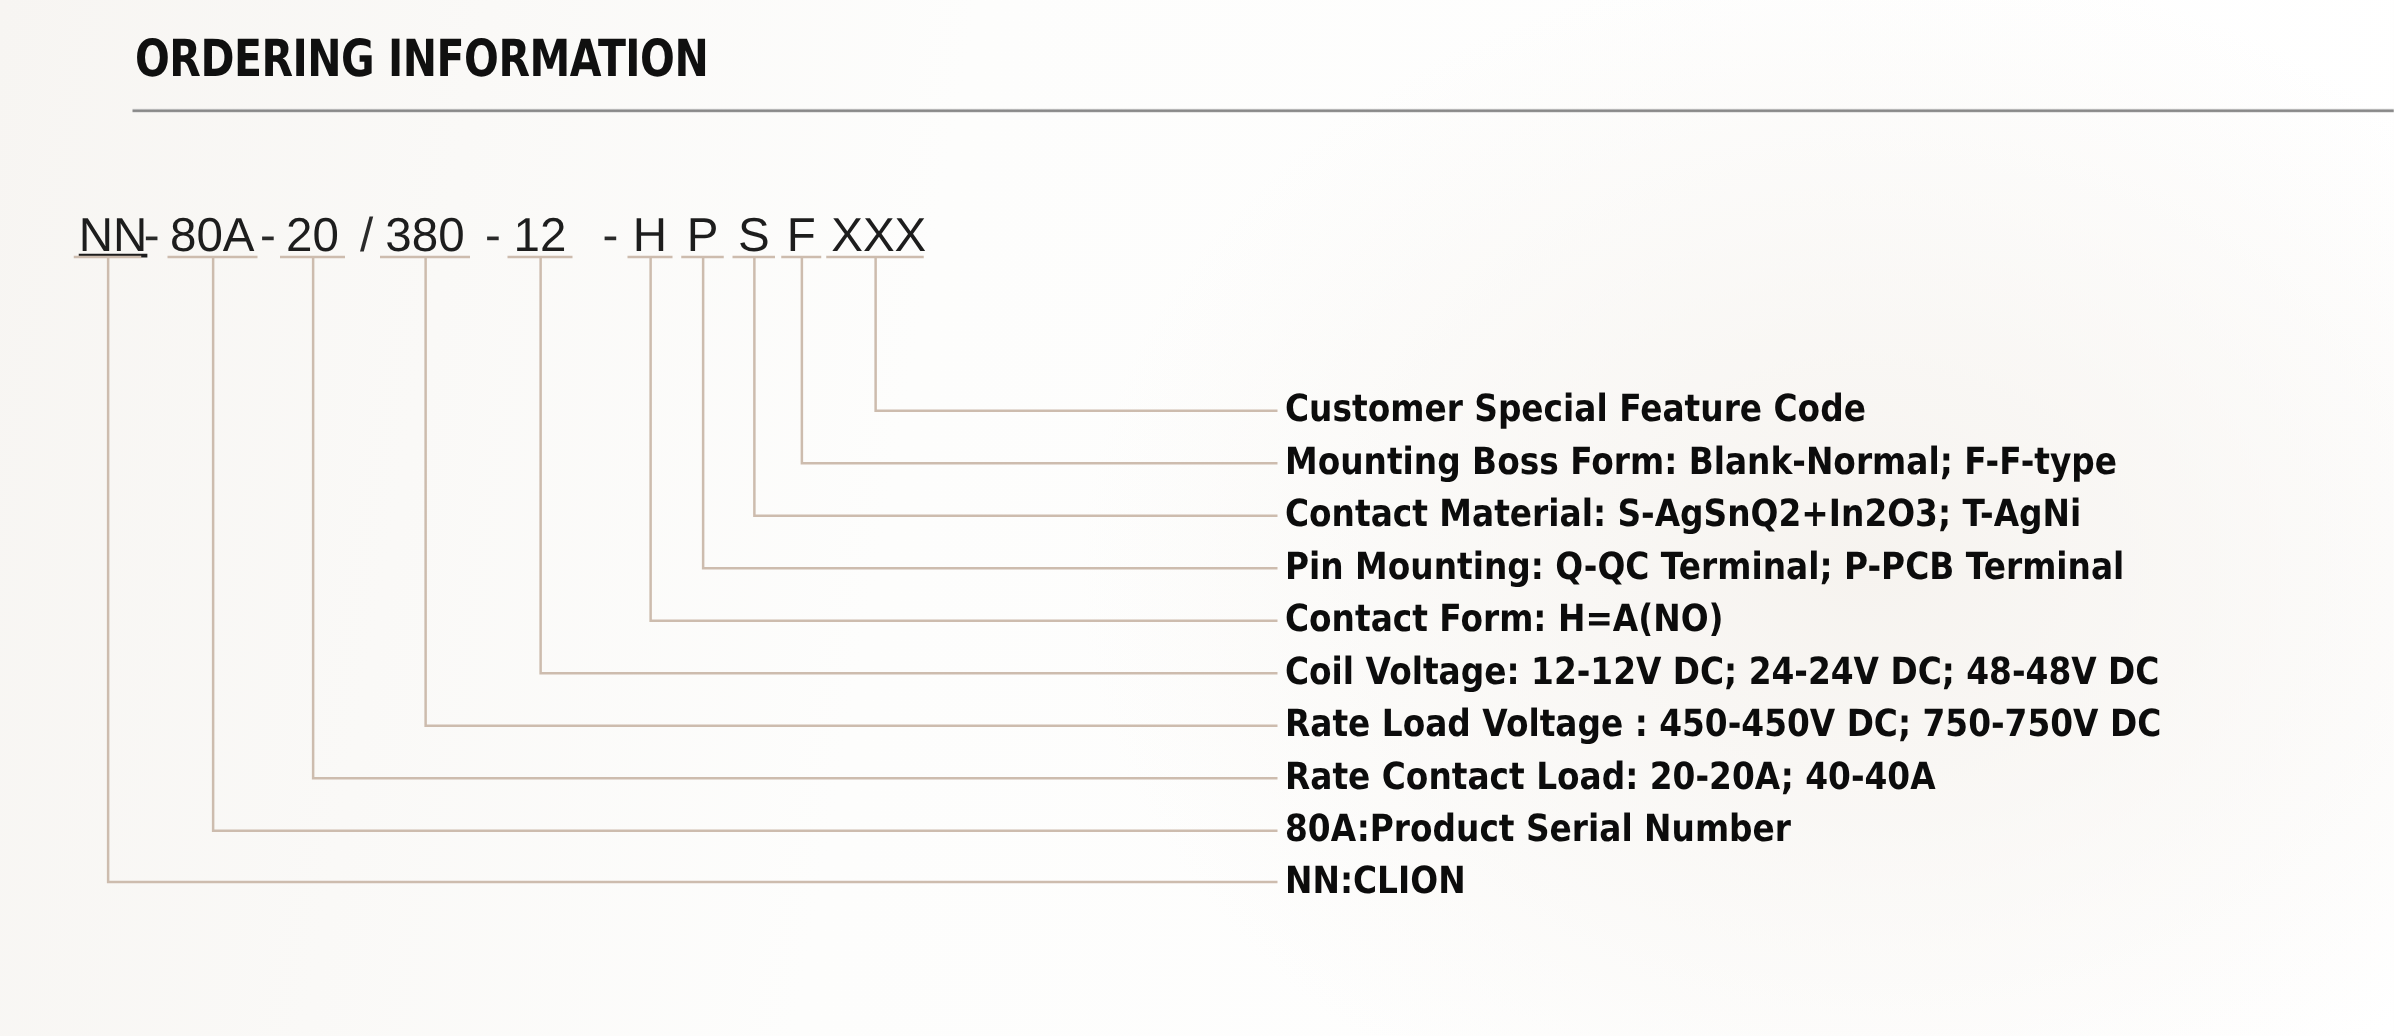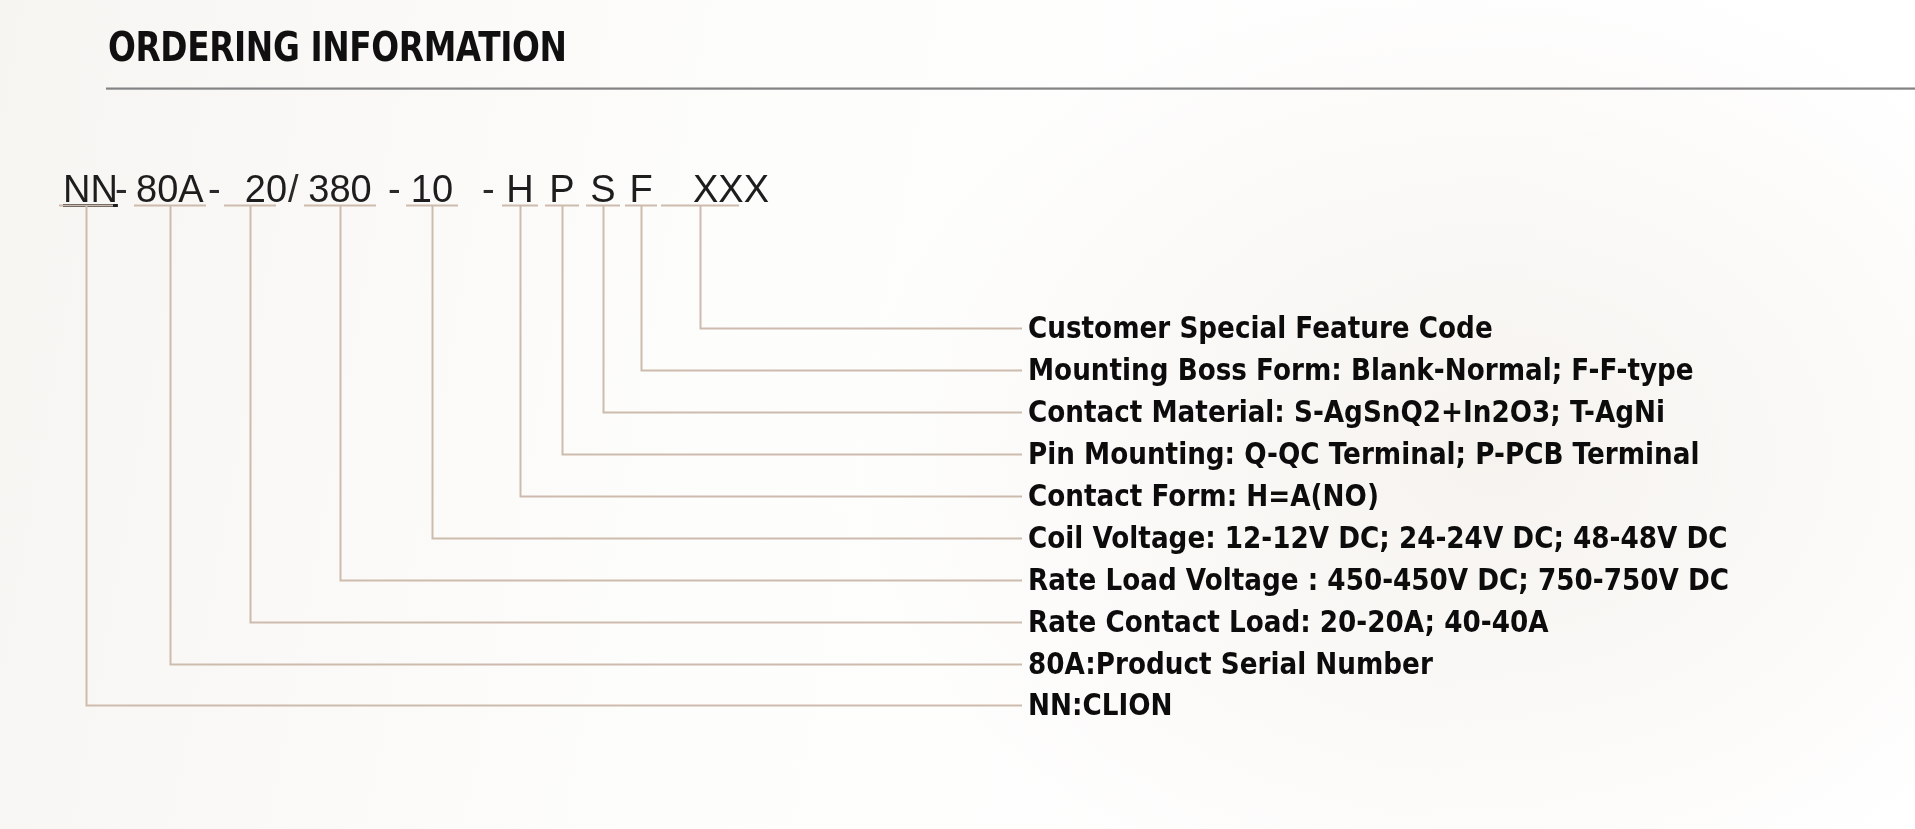--- a/index.html
+++ b/index.html
@@ -116,28 +116,28 @@
 <div id="bg-wash"></div>
 
 <div id="header">
   <div id="page-title">ORDERING INFORMATION</div>
   <div id="title-rule"></div>
 </div>
 
 <div id="code-line">
     <div class="code-seg" style="left: 63px; width: 46px; text-decoration: underline;">NN</div>
     <div class="code-seg" style="left: 136px; width: 64px;">80A</div>
-    <div class="code-seg" style="left: 228px; width: 44px; margin-left: 16px;">20</div>
+    <div class="code-seg" style="left: 228px; width: 44px;">20</div>
     <div class="code-seg" style="left: 308px; width: 64px;">380</div>
-    <div class="code-seg" style="left: 410px; width: 44px;">10</div>
+    <div class="code-seg" style="left: 410px; width: 44px;">12</div>
     <div class="code-seg" style="left: 506px; width: 28px;">H</div>
     <div class="code-seg" style="left: 549px; width: 26px;">P</div>
     <div class="code-seg" style="left: 590px; width: 26px;">S</div>
     <div class="code-seg" style="left: 629px; width: 24px;">F</div>
-    <div class="code-seg" style="left: 665px; width: 70px; margin-left: 28px;">XXX</div>
+    <div class="code-seg" style="left: 665px; width: 70px;">XXX</div>
     <div class="code-sep" style="left: 115px;">-</div>
     <div class="code-sep" style="left: 208px;">-</div>
     <div class="code-sep" style="left: 288px;">/</div>
     <div class="code-sep" style="left: 388px;">-</div>
     <div class="code-sep" style="left: 482px;">-</div>
   </div>
 
 <svg id="leader-svg" viewBox="0 0 1915 829" preserveAspectRatio="none">
     <g>
       <line x1="59" y1="205.5" x2="113" y2="205.5" stroke="#cdbcae" stroke-width="2"></line>

